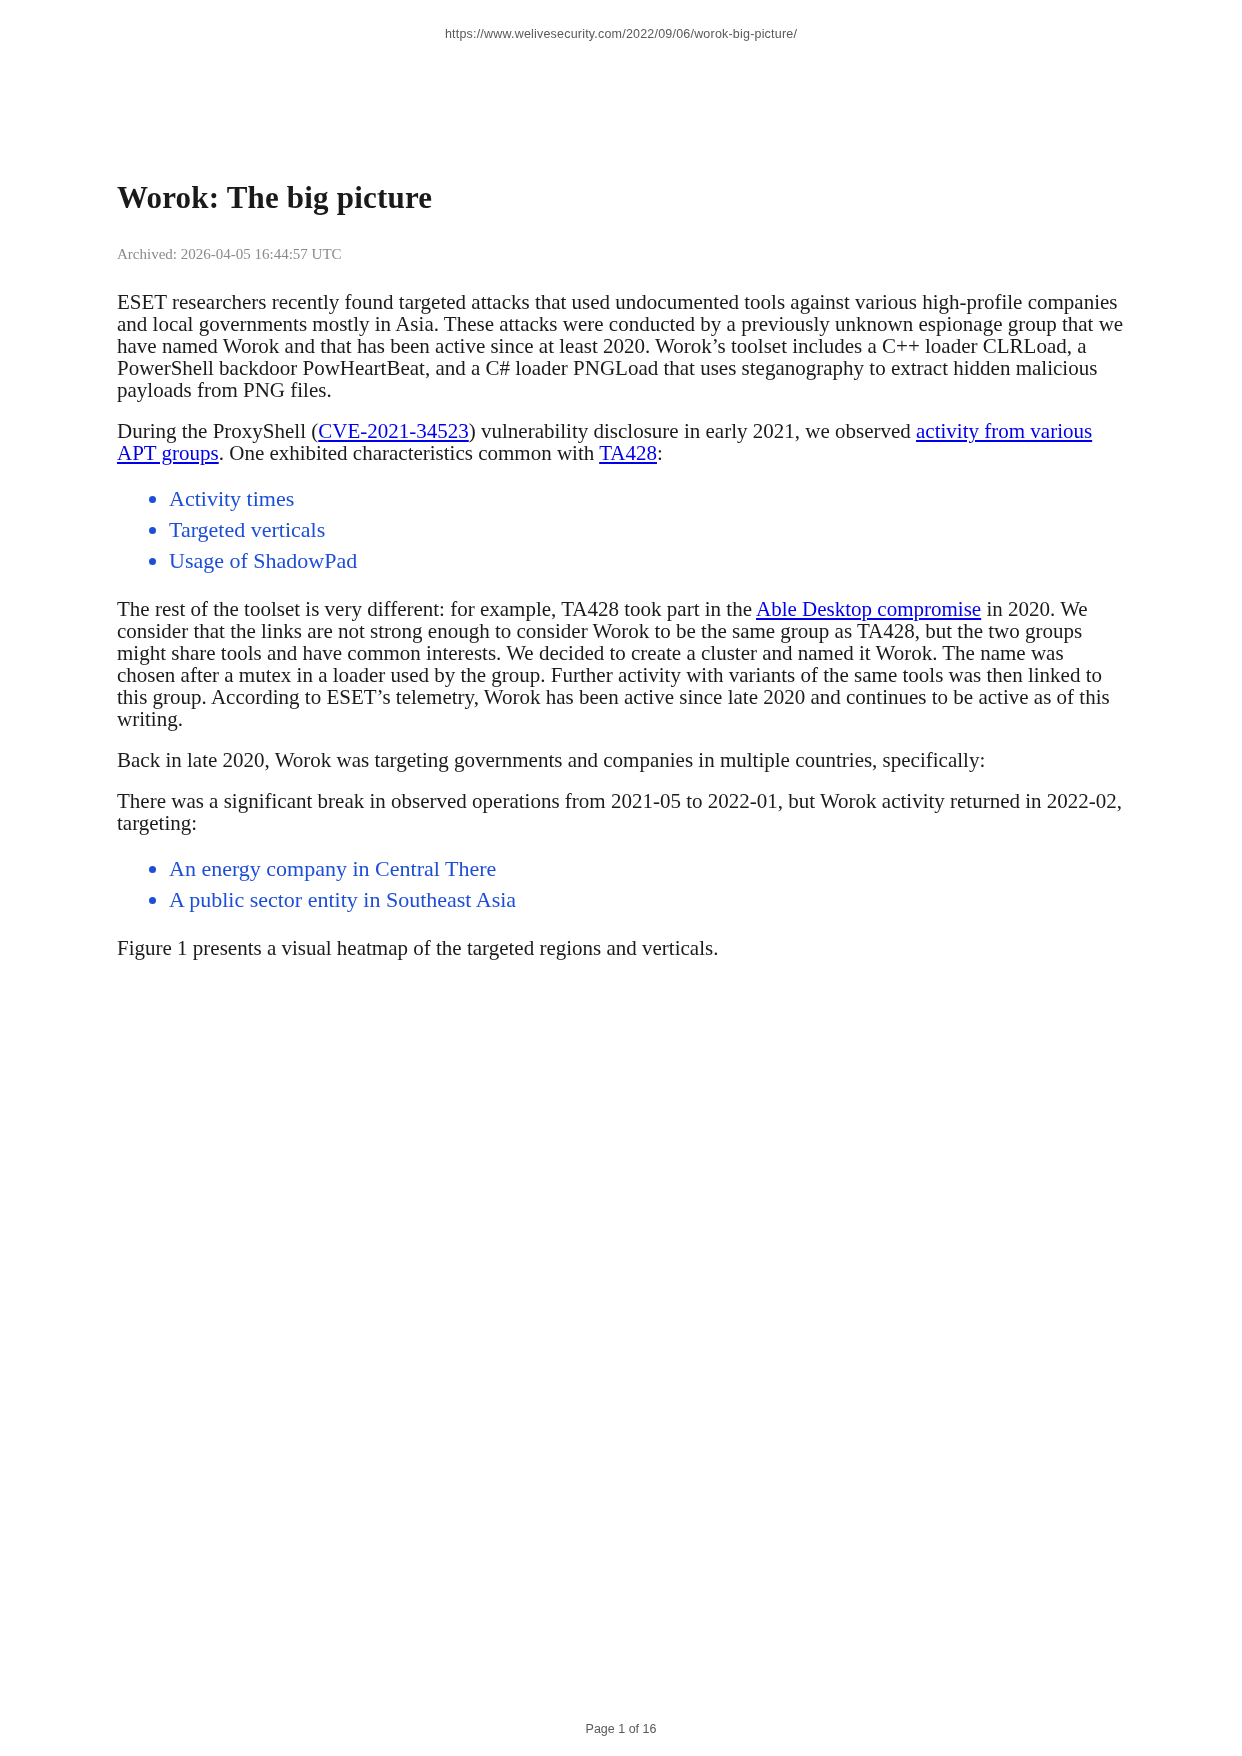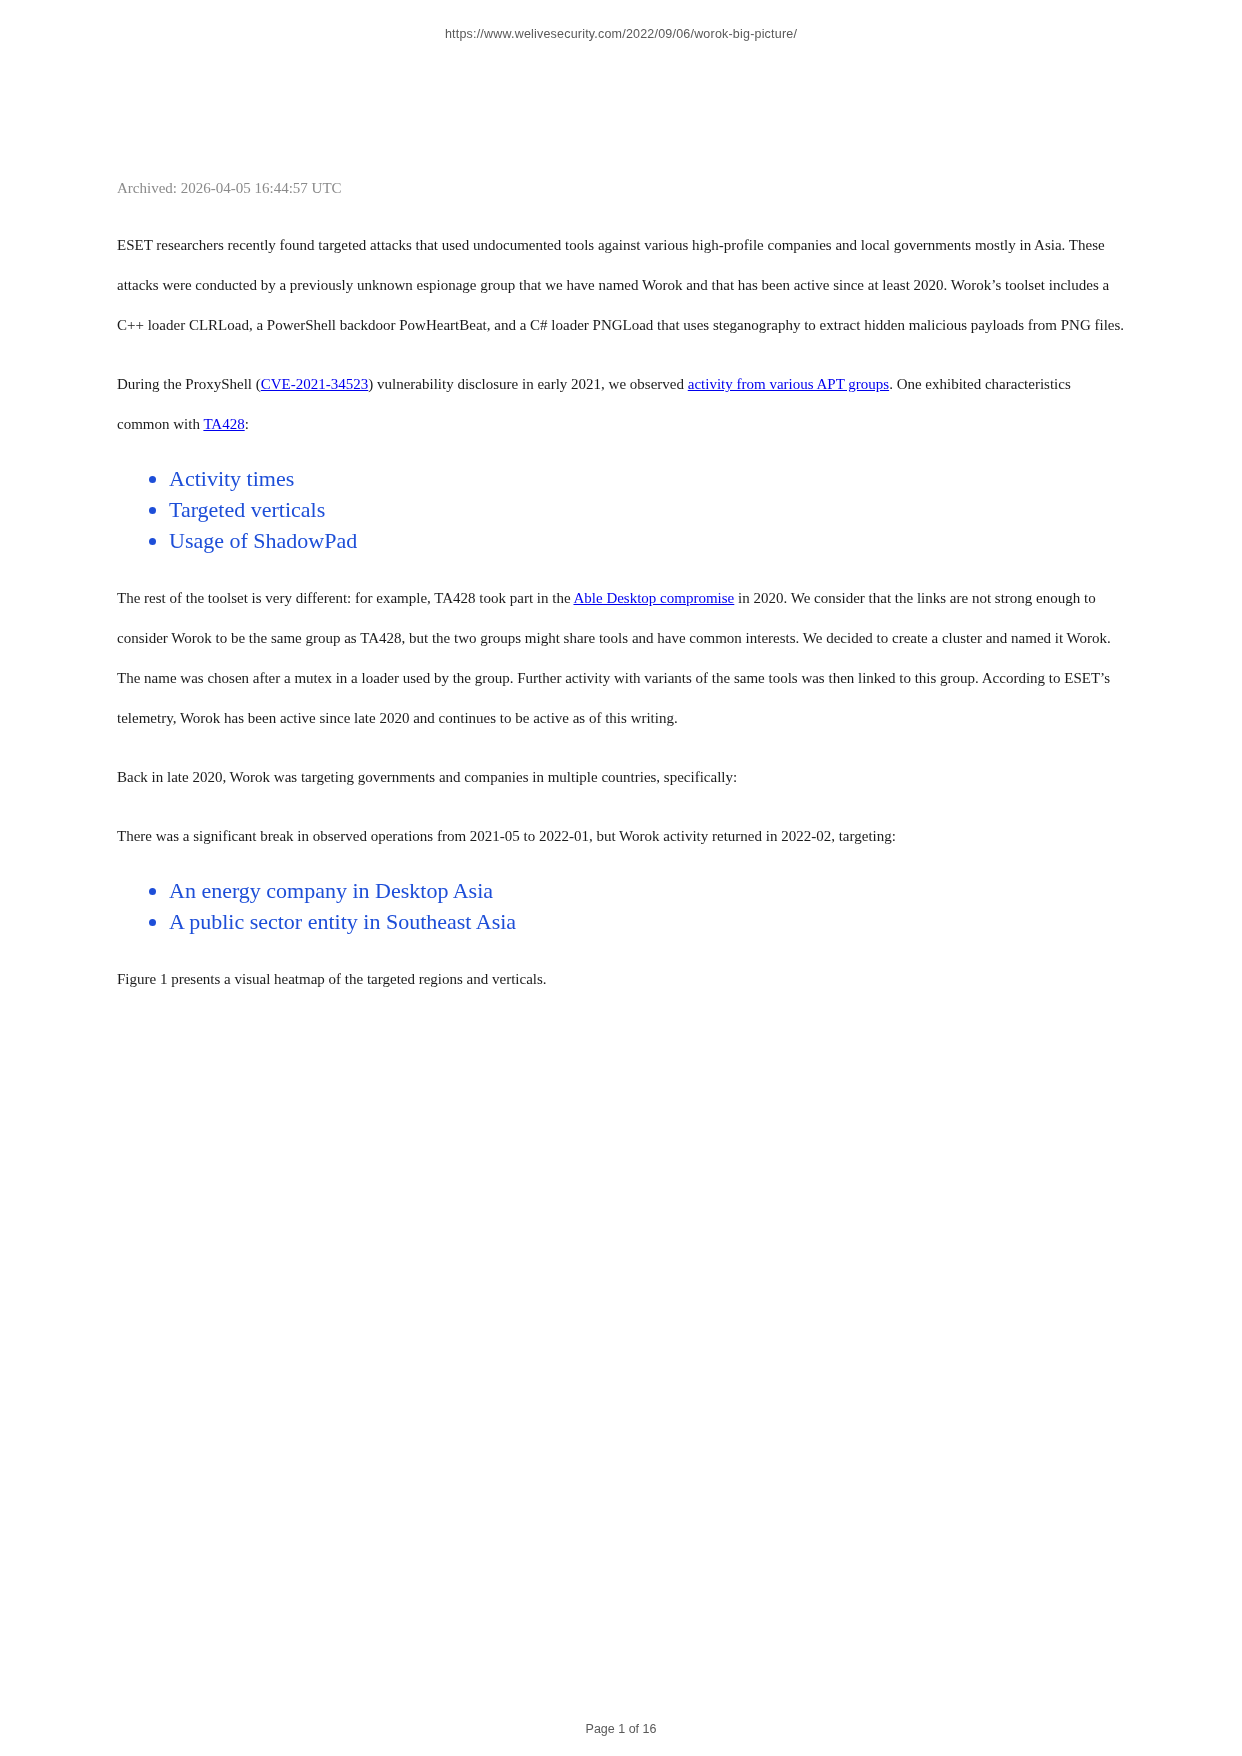--- a/index.html
+++ b/index.html
@@ -39,22 +39,22 @@
     font-size: 17px;
     color: #555555;
     margin-bottom: 24px;
   }
   .archived-line {
     font-size: 15px;
     color: #8a8a8a;
     margin-bottom: 28px;
   }
   .para {
-    font-size: 15px;
-    line-height: 40px;
+    font-size: 21px;
+    line-height: 22px;
     margin-bottom: 19px;
     color: #1b1b1b;
   }
   .section-heading {
     font-size: 23px;
     font-weight: bold;
     color: #1a1a1a;
     margin-top: 33px;
     margin-bottom: 23px;
   }
@@ -83,36 +83,37 @@
     font-size: 12.5px;
     color: #595959;
   }
 </style>
 </head>
 <body>
 
 <div class="url-header">https://www.welivesecurity.com/2022/09/06/worok-big-picture/</div>
 
 <div class="container">
+  <h1 class="article-title">Worok: The big picture</h1>
 
 
   <div class="archived-line">Archived: 2026-04-05 16:44:57 UTC</div>
 
   <div>
       <p class="para"><span>ESET researchers recently found targeted attacks that used undocumented tools against various high-profile companies and local governments mostly in Asia. These attacks were conducted by a previously unknown espionage group that we have named Worok and that has been active since at least 2020. Worok’s toolset includes a C++ loader CLRLoad, a PowerShell backdoor PowHeartBeat, and a C# loader PNGLoad that uses steganography to extract hidden malicious payloads from PNG files.</span></p>
       <p class="para"><span>During the ProxyShell (</span><a class="link" href="#">CVE-2021-34523</a><span>) vulnerability disclosure in early 2021, we observed </span><a class="link" href="#">activity from various APT groups</a><span>. One exhibited characteristics common with </span><a class="link" href="#">TA428</a><span>:</span></p>
       <ul class="bullet-list">
         <li>Activity times</li>
         <li>Targeted verticals</li>
         <li>Usage of ShadowPad</li>
       </ul>
       <p class="para"><span>The rest of the toolset is very different: for example, TA428 took part in the </span><a class="link" href="#">Able Desktop compromise</a><span> in 2020. We consider that the links are not strong enough to consider Worok to be the same group as TA428, but the two groups might share tools and have common interests. We decided to create a cluster and named it Worok. The name was chosen after a mutex in a loader used by the group. Further activity with variants of the same tools was then linked to this group. According to ESET’s telemetry, Worok has been active since late 2020 and continues to be active as of this writing.</span></p>
       <p class="para"><span>Back in late 2020, Worok was targeting governments and companies in multiple countries, specifically:</span></p>
       <p class="para"><span>There was a significant break in observed operations from 2021-05 to 2022-01, but Worok activity returned in 2022-02, targeting:</span></p>
       <ul class="bullet-list">
-        <li>An energy company in Desktop Asia</li>
+        <li>An energy company in Central There</li>
         <li>A public sector entity in Southeast Asia</li>
       </ul>
       <p class="para"><span>Figure 1 presents a visual heatmap of the targeted regions and verticals.</span></p>
     </div>
 </div>
 
 <div class="page-footer">Page 1 of 16</div>
 
 </body></html>

